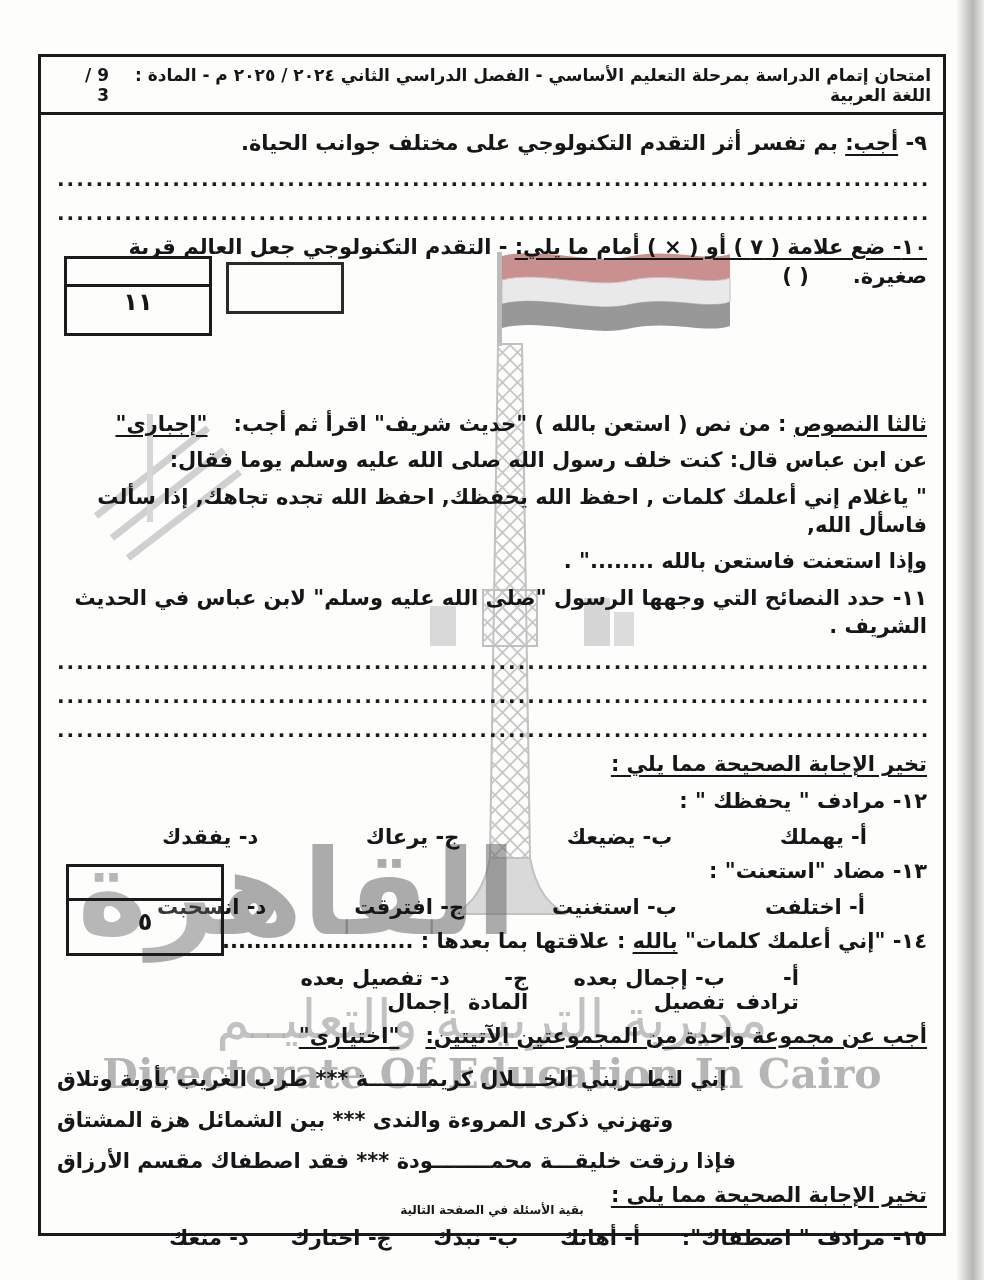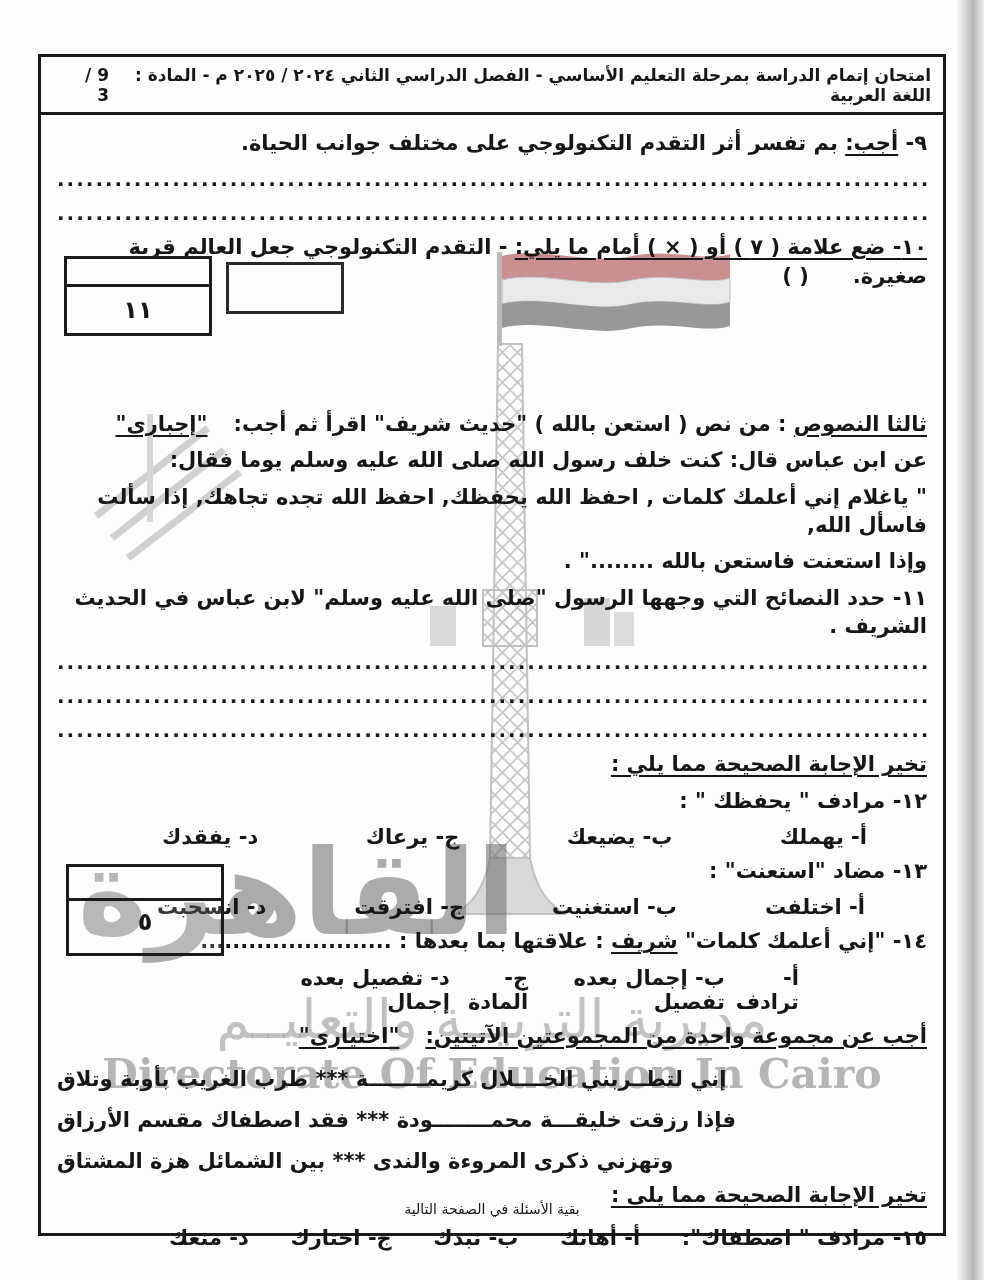--- a/index.html
+++ b/index.html
@@ -38,29 +38,29 @@
   .gap-r { margin-right:44px; }
   .gap-s { margin-right:26px; }
   .box-zone { height:112px; }
   .opts { display:flex; direction:rtl; justify-content:space-between; font-size:21px; margin-top:10px; }
   .opts-12 { padding-left:105px; padding-right:60px; }
   .opts-13 { padding-left:100px; padding-right:62px; }
   .opts-14 { padding-left:205px; padding-right:128px; }
   .q15-row { display:flex; direction:rtl; justify-content:space-between; align-items:baseline;
           font-size:21px; margin-top:16px; padding-left:112px; }
   .poem-line { font-size:21px; margin-top:17px; text-align:left; }
-  .footer { position:absolute; bottom:16px; left:0; right:0; text-align:center; font-size:14px; font-weight:normal;margin-top:45px; }
+  .footer { position:absolute; bottom:16px; left:0; right:0; text-align:center; font-size:12px; font-weight:bold;margin-top:45px; }
 
   
   .score-box { position:absolute; z-index:3; border:3px solid #1b1b1b; background:rgba(255,255,255,0.15); }
   .score-box .top { border-bottom:3px solid #1b1b1b; }
   .score-box .val { text-align:center; font-size:24px; font-weight:bold; }
   #score-box-1 { left:64px; top:256px; width:148px; height:80px; }
   #score-box-1 .top { height:28px; }
-  #score-box-1 .val { padding-top:9px; }
+  #score-box-1 .val { padding-top:1px; }
   #answer-box { position:absolute; z-index:3; left:226px; top:262px; width:118px; height:52px; border:3px solid #2a2a2a; }
   #score-box-2 { left:66px; top:864px; width:158px; height:92px; }
   #score-box-2 .top { height:34px; }
   #score-box-2 .val { padding-top:7px; }
 </style>
 </head>
 <body>
 
 <div class="page">
 
@@ -142,37 +142,37 @@
 
       <div class="line">١٣- مضاد  "استعنت" :</div>
       <div class="opts opts-13">
         <span>أ- اختلفت</span>
         <span>ب- استغنيت</span>
         <span>ج- افترقت</span>
         <span>د- انسحبت</span>
       </div>
 
       <div class="line">
-        <span>١٤- "إني أعلمك كلمات"  </span><span class="u">شريف</span><span> : علاقتها بما بعدها : ........................</span>
+        <span>١٤- "إني أعلمك كلمات"  </span><span class="u">بالله</span><span> : علاقتها بما بعدها : ........................</span>
       </div>
       <div class="opts opts-14">
         <span>أ- ترادف</span>
         <span>ب- إجمال بعده تفصيل</span>
         <span>ج- المادة</span>
         <span>د- تفصيل بعده إجمال</span>
       </div>
 
       <div class="line">
         <span class="u">أجب عن مجموعة واحدة من المجموعتين الآتيتين:</span><span class="u gap-s">"اختيارى"</span>
       </div>
 
 
       <div class="poem-line">إني لتطــربني الخــــلال كريمــــــــة  ***  طرب الغريب بأوبة وتلاق</div>
+      <div class="poem-line">وتهزني ذكرى المروءة والندى  ***  بين الشمائل هزة المشتاق</div>
       <div class="poem-line">فإذا رزقت خليقـــة محمــــــــودة  ***  فقد اصطفاك مقسم الأرزاق</div>
-      <div class="poem-line">وتهزني ذكرى المروءة والندى  ***  بين الشمائل هزة المشتاق</div>
 
       <div class="line u">تخير الإجابة الصحيحة مما يلى :</div>
 
       <div class="q15-row">
         <span>١٥- مرادف " اصطفاك":</span>
         <span>أ- أهانك</span>
         <span>ب- نبذك</span>
         <span>ج- اختارك</span>
         <span>د- منعك</span>
       </div>

